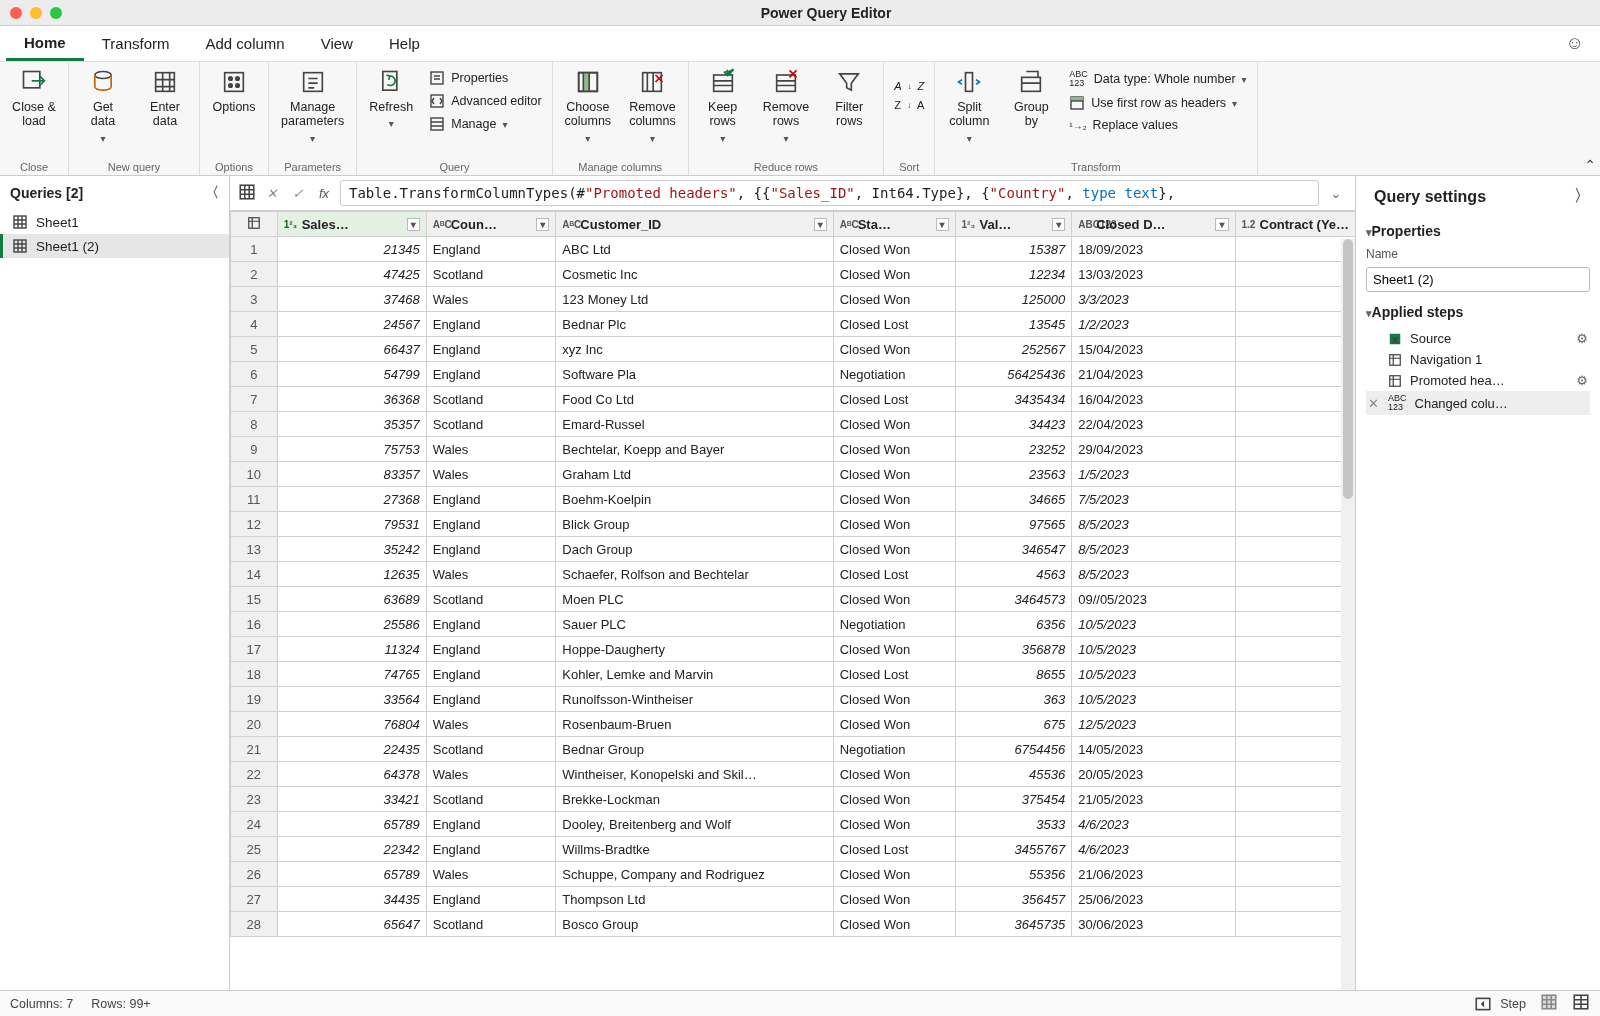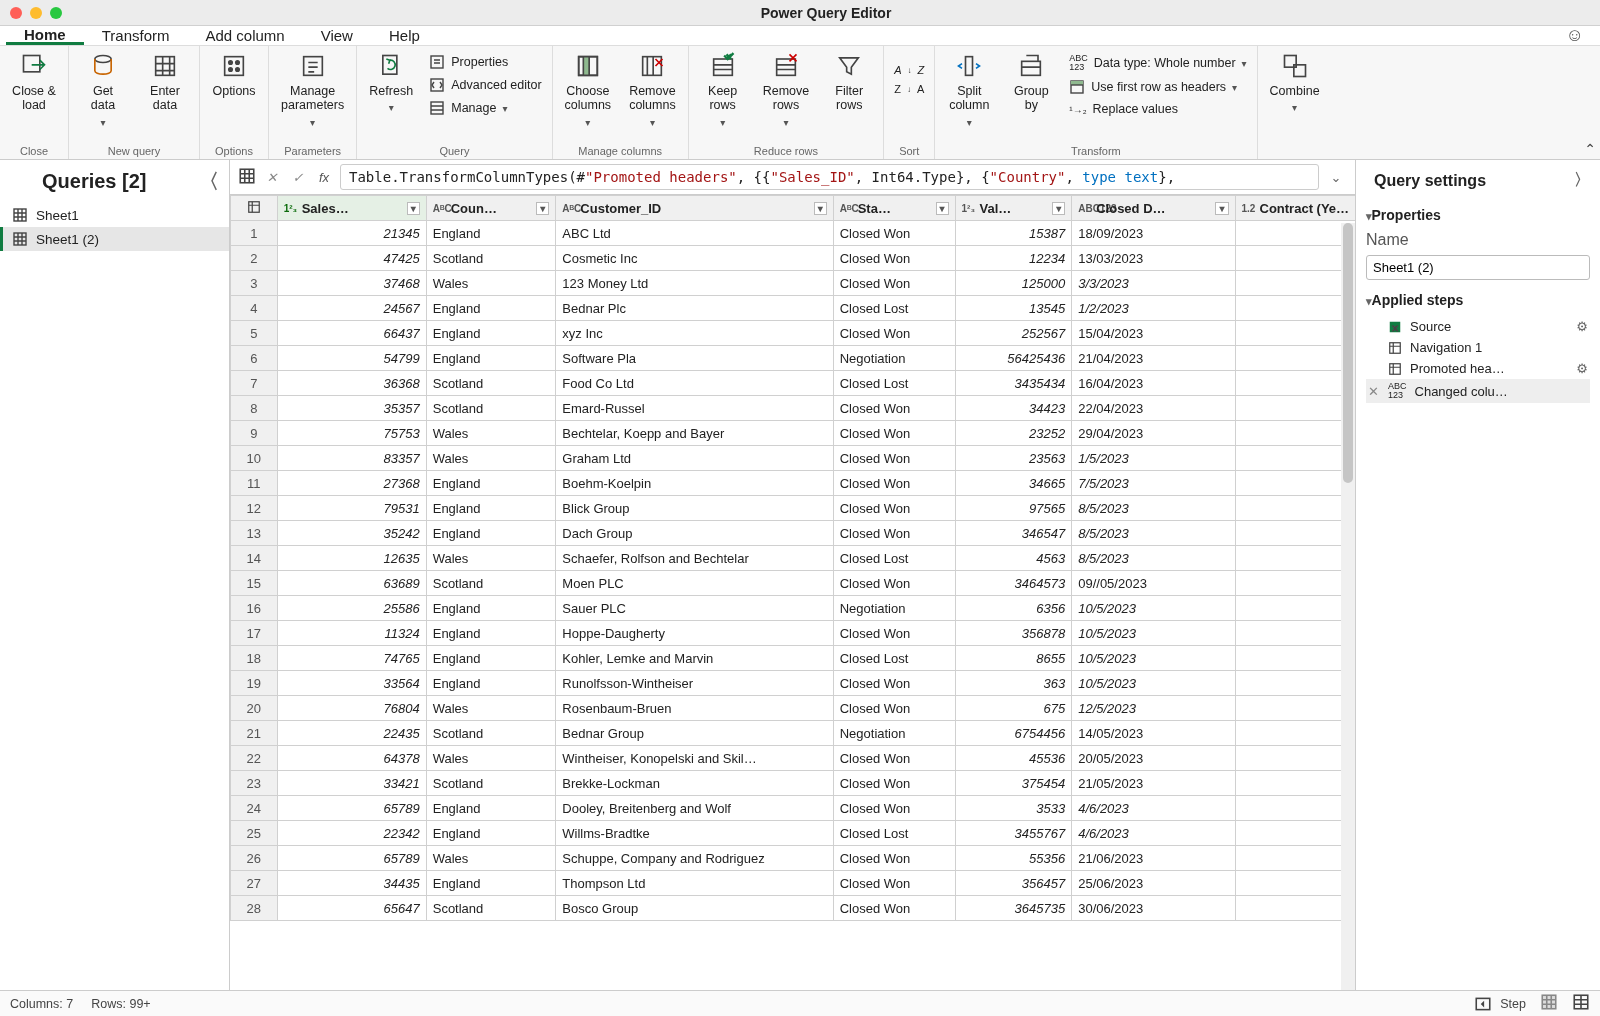--- a/index.html
+++ b/index.html
@@ -6,42 +6,42 @@
 body { font-family: -apple-system, "Segoe UI", Arial, sans-serif; font-size: 13px; background: #f5f5f5; color: #222; height: 1016px; width: 1600px; overflow: hidden; display: flex; flex-direction: column; }
 
 
 .titlebar { height: 26px; background: #ececec; display: flex; align-items: center; padding: 0 10px; border-bottom: 1px solid #d0d0d0; }
 .win-btns { display: flex; gap: 8px; }
 .win-btn { width: 12px; height: 12px; border-radius: 50%; }
 .win-close { background:#ff5f57; } .win-min { background:#febc2e; } .win-max { background:#28c840; }
 .title { flex: 1; text-align: center; font-weight: 600; font-size: 14px; }
 
 
-.menubar { height: 20px; background: #fff; display: flex; align-items: stretch; padding: 0 6px; border-bottom: 1px solid #ddd; }
+.menubar { height: 36px; background: #fff; display: flex; align-items: stretch; padding: 0 6px; border-bottom: 1px solid #ddd; }
 .menu-item { padding: 0 18px; display:flex; align-items:center; font-size: 15px; cursor: pointer; }
 .menu-item.active { border-bottom: 3px solid #107c41; font-weight: 600; }
 .smiley { margin-left: auto; display:flex; align-items:center; padding:0 10px; color:#555; font-size:18px;}
 
 
 .ribbon { height: 114px; background: #f7f7f7; border-bottom: 1px solid #ccc; display: flex; position:relative; }
 .ribbon-group { border-right: 1px solid #ddd; display:flex; flex-direction:column; padding: 4px 6px 2px; }
 .ribbon-group-body { display:flex; flex:1; gap:6px; align-items: flex-start; justify-content:center; }
 .ribbon-group-label { font-size: 11px; color:#666; text-align:center; padding-top:2px; }
 .big-btn { display:flex; flex-direction:column; align-items:center; justify-content:flex-start; gap:4px; padding:2px 6px; cursor:pointer; min-width:56px; text-align:center; font-size:12.5px; line-height:1.15; }
 .big-btn svg { width:28px; height:28px; }
 .mini-row { display:flex; align-items:center; gap:6px; font-size:12.5px; cursor:pointer; padding:2px 4px; white-space:nowrap; }
 .mini-row svg{width:16px;height:16px;flex-shrink:0;}
 .stack { display:flex; flex-direction:column; gap:3px; padding-top:2px;}
 .caret::after{content:" \25BE"; font-size:10px; color:#555;}
 .ribbon-expand{position:absolute;right:4px;bottom:2px;font-size:14px;color:#444;cursor:pointer;}
 
 
 .workspace { flex:1; display:flex; min-height:0; }
 .queries-pane { width:230px; border-right:1px solid #ccc; background:#fff; display:flex; flex-direction:column; }
-.qp-head { display:flex;align-items:center;justify-content:space-between; padding:8px 10px; font-weight:600; font-size:20px;margin-left:32px; }
+.qp-head { display:flex;align-items:center;justify-content:space-between; padding:8px 10px; font-weight:600; font-size:14px; }
 .qp-item { display:flex;align-items:center;gap:8px;padding:4px 12px;cursor:pointer; font-size:13.5px;}
 .qp-item.selected{ background:#e6e6e6; border-left:3px solid #107c41; padding-left:9px;}
 .qp-item svg{width:16px;height:16px;}
 
 .center { flex:1; display:flex; flex-direction:column; min-width:0;}
 .formula-row{ display:flex; align-items:center; gap:6px; padding:4px 8px; border-bottom:1px solid #ccc; background:#fff;}
 .fx-btn{ width:20px;text-align:center;color:#888;cursor:pointer;font-style:italic;}
 .fx-btn.check{color:#888;} .fx-btn.fx{color:#555;font-style:italic;}
 .formula-input{ flex:1; border:1px solid #ccc; border-radius:3px; padding:4px 8px; font-family: Consolas, Menlo, monospace; font-size:14px; background:#fff;}
 .formula-input .kw{color:#0070c0;} .formula-input .str{color:#a31515;} .formula-input .ty{color:#0070c0;}
@@ -60,21 +60,21 @@
 .num{ text-align:right; font-style: normal; }
 .italic{font-style:italic;}
 col.c-rownum{width:36px;} col.c0{width:115px;} col.c1{width:100px;} col.c2{width:214px;} col.c3{width:94px;} col.c4{width:90px;} col.c5{width:126px;} col.c6{width:150px;}
 .vscroll{position:absolute;right:0;top:28px;bottom:0;width:14px;background:#f0f0f0;}
 .vthumb{position:absolute;top:0;left:2px;right:2px;height:260px;background:#c5c5c5;border-radius:6px;}
 
 .settings-pane{ width:245px; border-left:1px solid #ccc; background:#fff; padding:6px 10px; display:flex;flex-direction:column;gap:6px;}
 .sp-head{display:flex;align-items:center;justify-content:space-between;font-weight:600;font-size:16px;padding:4px 0;margin-left:8px;}
 .sp-section{font-weight:600;font-size:14px;padding:6px 0 2px; cursor:pointer;}
 .sp-section::before{content:"\25BE "; font-size:11px; color:#666;}
-.sp-label{font-size:16px;color:#555;}
+.sp-label{font-size:12px;color:#555;}
 .sp-input{width:100%;border:1px solid #bbb;padding:4px 6px;border-radius:3px;font-size:13px;}
 .step{display:flex;align-items:center;gap:8px;padding:3px 2px;font-size:13px;cursor:pointer;white-space:nowrap;overflow:hidden;text-overflow:ellipsis;}
 .step.selected{background:#eee;}
 .step .gear{margin-left:auto;color:#666;}
 .step svg{width:14px;height:14px;flex-shrink:0;}
 .step .x{color:#888;width:12px;}
 
 .statusbar{height:26px;border-top:1px solid #ccc;background:#fafafa;display:flex;align-items:center;padding:0 10px;font-size:12.5px;color:#444;gap:18px;}
 .statusbar .right{margin-left:auto;display:flex;gap:14px;align-items:center;}
 .sb-icon{width:18px;height:18px;cursor:pointer;}
@@ -301,32 +301,20 @@
           </div>
         <div class="mini-row">
             <span style="font-size:10px">¹→₂</span>
             <span>Replace values</span>
           </div>
       </div>
     </div>
     <div class="ribbon-group-label">Transform</div>
   </div>
 
-  <div class="ribbon-group" style="border-right:none;">
-    <div class="ribbon-group-body">
-      <div class="big-btn caret">
-        <svg viewBox="0 0 24 24">
-            <rect x="3" y="3" width="10" height="10"></rect>
-            <rect x="11" y="11" width="10" height="10"></rect>
-          </svg>
-        <span>Combine</span>
-      </div>
-    </div>
-    <div class="ribbon-group-label"></div>
-  </div>
   <div class="ribbon-expand">⌃</div>
 </div>
 
 <div class="workspace">
   <div class="queries-pane">
     <div class="qp-head">
       <span>Queries [2]</span>
       <span style="color:#666;cursor:pointer">〈</span>
     </div>
     <div id="query-items">

